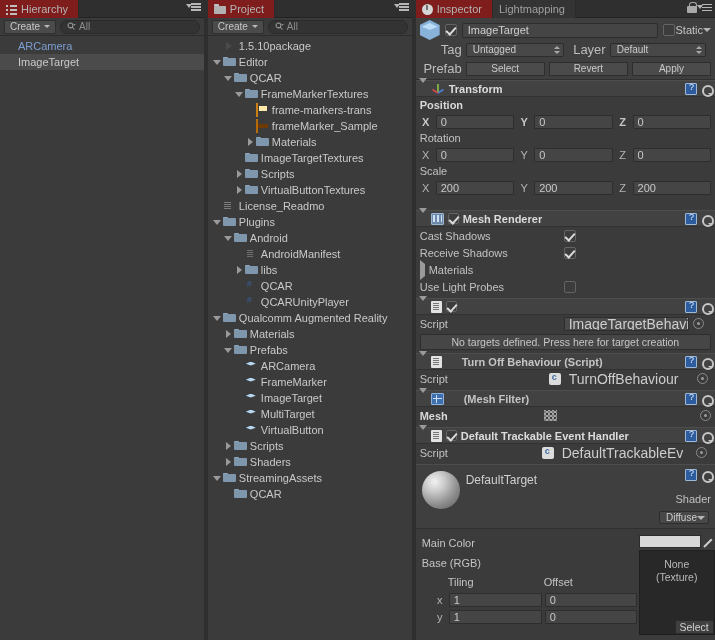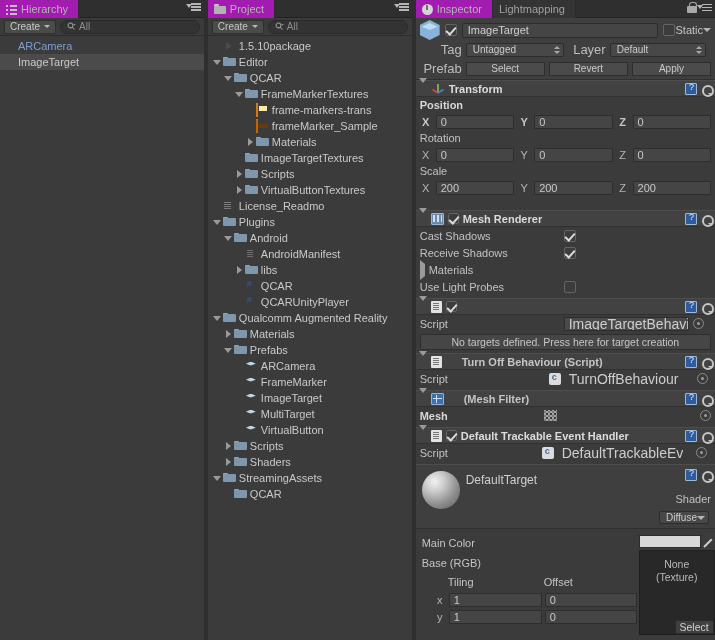--- a/index.html
+++ b/index.html
@@ -16,21 +16,21 @@
 
   
   .panel { position:relative; background:#3b3b3b; height:640px; overflow:hidden; }
   .panel-tabbar {
     height:18px; background:#2f2f2f; display:flex; align-items:stretch;
     border-bottom:1px solid #232323; position:relative;
   }
   .tab {
     display:flex; align-items:center; gap:4px;
     padding:0 10px 0 6px; font-size:11px; color:#b4b4b4;
-    background:#a21caf; border-right:1px solid #2b2b2b;
+    background:#7f1d1d; border-right:1px solid #2b2b2b;
     height:18px; position:relative;
   }
   .tab.inactive { background:#343434; color:#a0a0a0; }
   .tabbar-right {
     position:absolute; right:3px; top:2px; display:flex; align-items:center; gap:3px;
   }
 
   .panel-toolbar {
     height:18px; background:#3b3b3b; display:flex; align-items:center;
     padding:0 4px; gap:4px; border-bottom:1px solid #2d2d2d;

